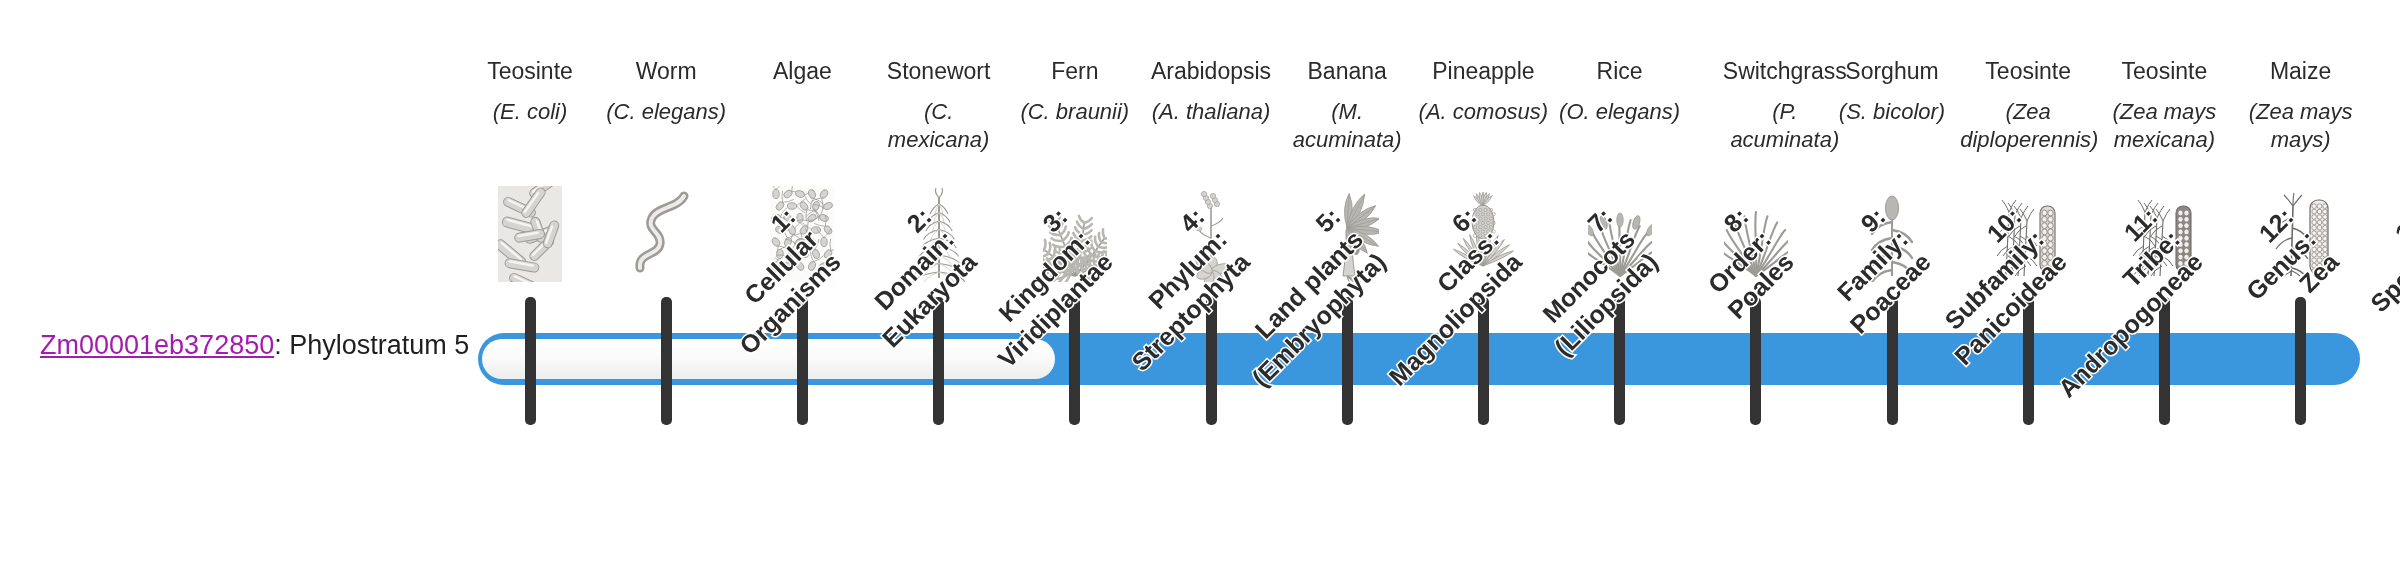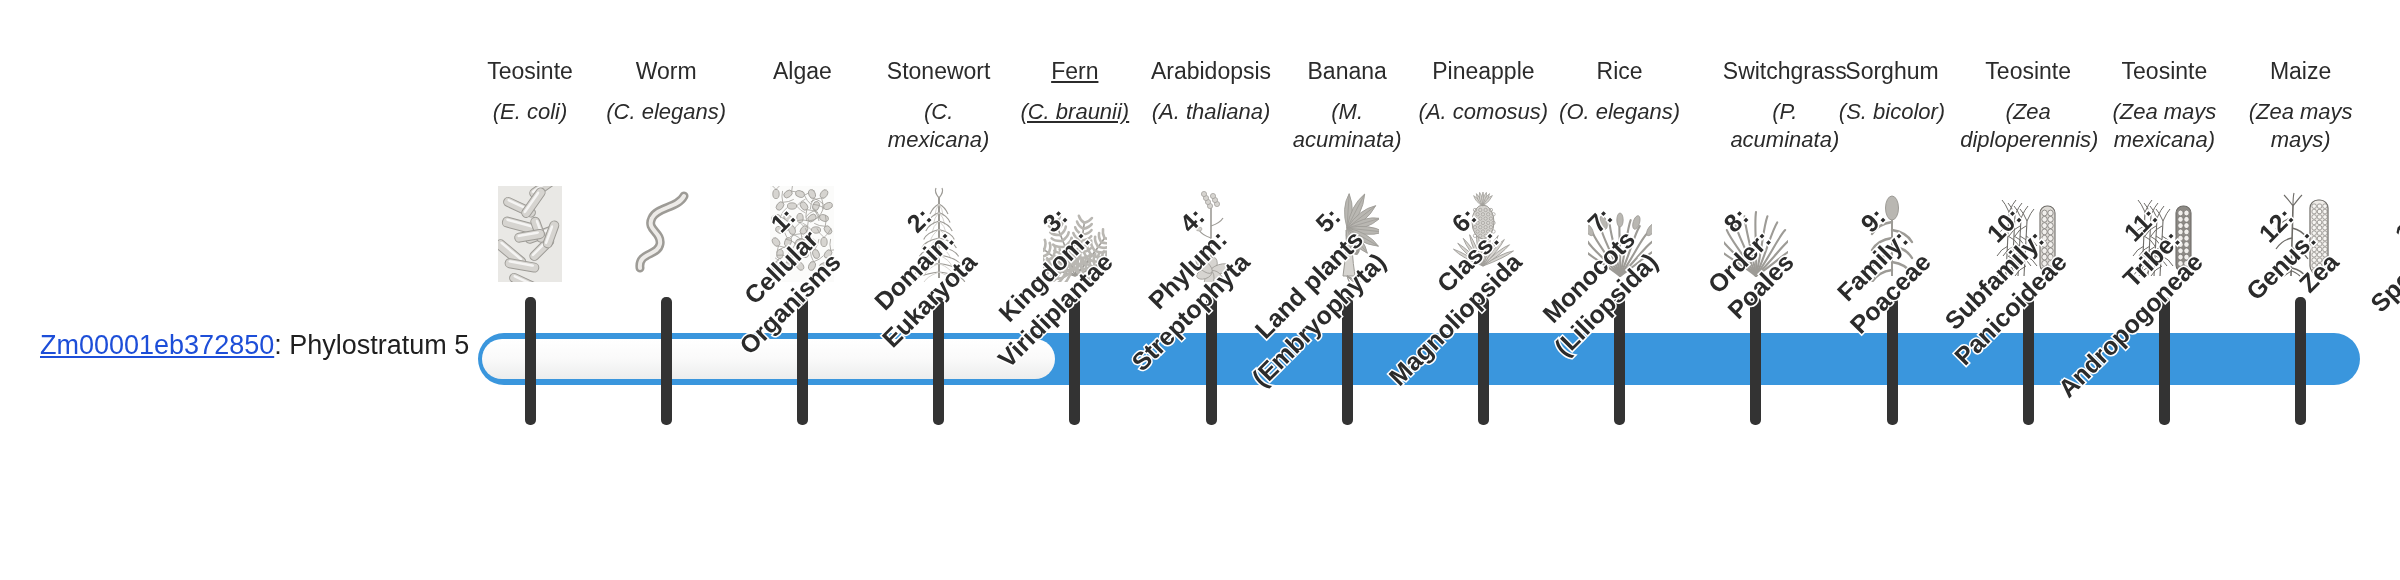--- a/index.html
+++ b/index.html
@@ -13,21 +13,21 @@
     position:relative;
   }
   #stage{position:absolute;left:0;top:0;width:2400px;height:580px;}
 
   
   #gene-label{
     position:absolute;left:40px;top:330px;
     font-size:27px;white-space:nowrap;color:#1f1f1f;
   }
   #gene-label .gene-link{
-    color:#1d4ed8;text-decoration:underline;cursor:pointer;
+    color:#a21caf;text-decoration:underline;cursor:pointer;
   }
 
   
   .species-col{
     position:absolute;top:56px;width:136px;
     text-align:center;
   }
   .species-common{
     font-size:23px;line-height:30px;color:#2b2b2b;
     white-space:nowrap;overflow:visible;
@@ -96,21 +96,21 @@
         <div class="species-common">Worm</div>
         <div class="species-latin">(C. elegans)</div>
       </div>
       <div class="species-col" style="left: 734.4px;">
         <div class="species-common">Algae</div>
       </div>
       <div class="species-col" style="left: 870.6px;">
         <div class="species-common">Stonewort</div>
         <div class="species-latin">(C. mexicana)</div>
       </div>
-      <div class="species-col" style="left: 1006.8px; text-decoration: underline;">
+      <div class="species-col" style="left: 1006.8px;">
         <div class="species-common">Fern</div>
         <div class="species-latin">(C. braunii)</div>
       </div>
       <div class="species-col" style="left: 1143px;">
         <div class="species-common">Arabidopsis</div>
         <div class="species-latin">(A. thaliana)</div>
       </div>
       <div class="species-col" style="left: 1279.2px;">
         <div class="species-common">Banana</div>
         <div class="species-latin">(M. acuminata)</div>

